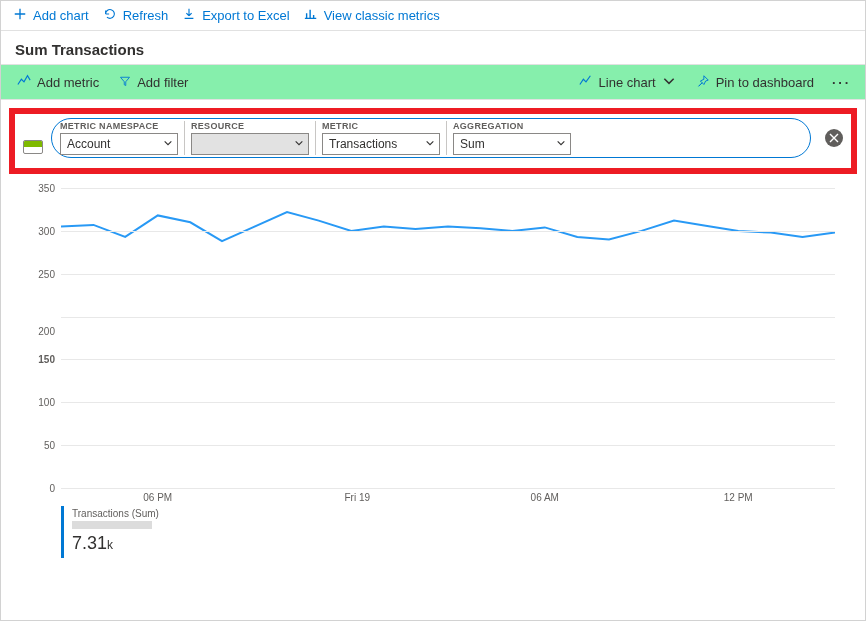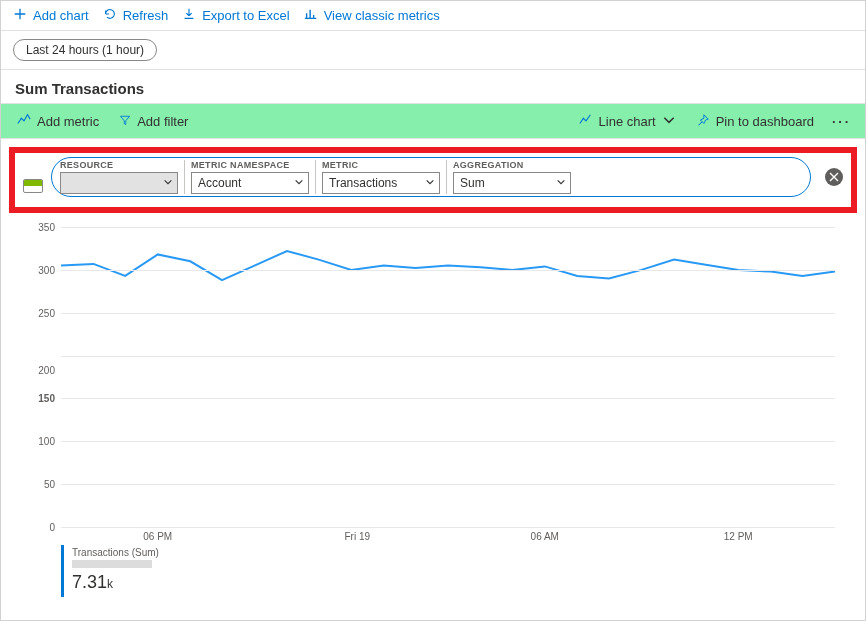--- a/index.html
+++ b/index.html
@@ -82,25 +82,20 @@
       <span>Export to Excel</span>
     </span>
     <span class="tbtn">
       <span><svg viewBox="0 0 16 16">
             <path d="M3 13V7m4 6V3m4 10V9m3 4H1" fill="none" stroke="#0078d4" stroke-width="1.6"></path>
           </svg></span>
       <span>View classic metrics</span>
     </span>
   </div>
 
-  <div class="time-bar">
-    <span class="time-pill">
-      <span>Last 24 hours (1 hour)</span>
-    </span>
-  </div>
 
   <div class="chart-title">Sum Transactions</div>
 
   <div class="chart-toolbar">
     <div class="ct-left">
       <span class="cbtn">
         <span><svg viewBox="0 0 16 16">
               <path d="M1 12l4-6 3 3 4-7 3 5" stroke="#0078d4" stroke-width="1.3" fill="none"></path>
             </svg></span>
         <span>Add metric</span>
@@ -132,32 +127,32 @@
     </div>
   </div>
 
   <div class="selector-frame">
     <div class="selector-icon">
       <div class="bar top"></div>
         <div class="bar"></div>
     </div>
     <div class="pill-row">
       <div class="field">
+        <span class="field-label">METRIC NAMESPACE</span>
+        <div class="select">
+          <span>Account</span>
+          <span><svg class="chev" viewBox="0 0 12 12">
+                <path d="M2 4l4 4 4-4" stroke="#323130" stroke-width="1.3" fill="none"></path>
+              </svg></span>
+        </div>
+      </div>
+      <div class="field">
         <span class="field-label">RESOURCE</span>
         <div class="select resource">
           <span></span>
-          <span><svg class="chev" viewBox="0 0 12 12">
-                <path d="M2 4l4 4 4-4" stroke="#323130" stroke-width="1.3" fill="none"></path>
-              </svg></span>
-        </div>
-      </div>
-      <div class="field">
-        <span class="field-label">METRIC NAMESPACE</span>
-        <div class="select">
-          <span>Account</span>
           <span><svg class="chev" viewBox="0 0 12 12">
                 <path d="M2 4l4 4 4-4" stroke="#323130" stroke-width="1.3" fill="none"></path>
               </svg></span>
         </div>
       </div>
       <div class="field">
         <span class="field-label">METRIC</span>
         <div class="select">
           <span>Transactions</span>
           <span><svg class="chev" viewBox="0 0 12 12">

